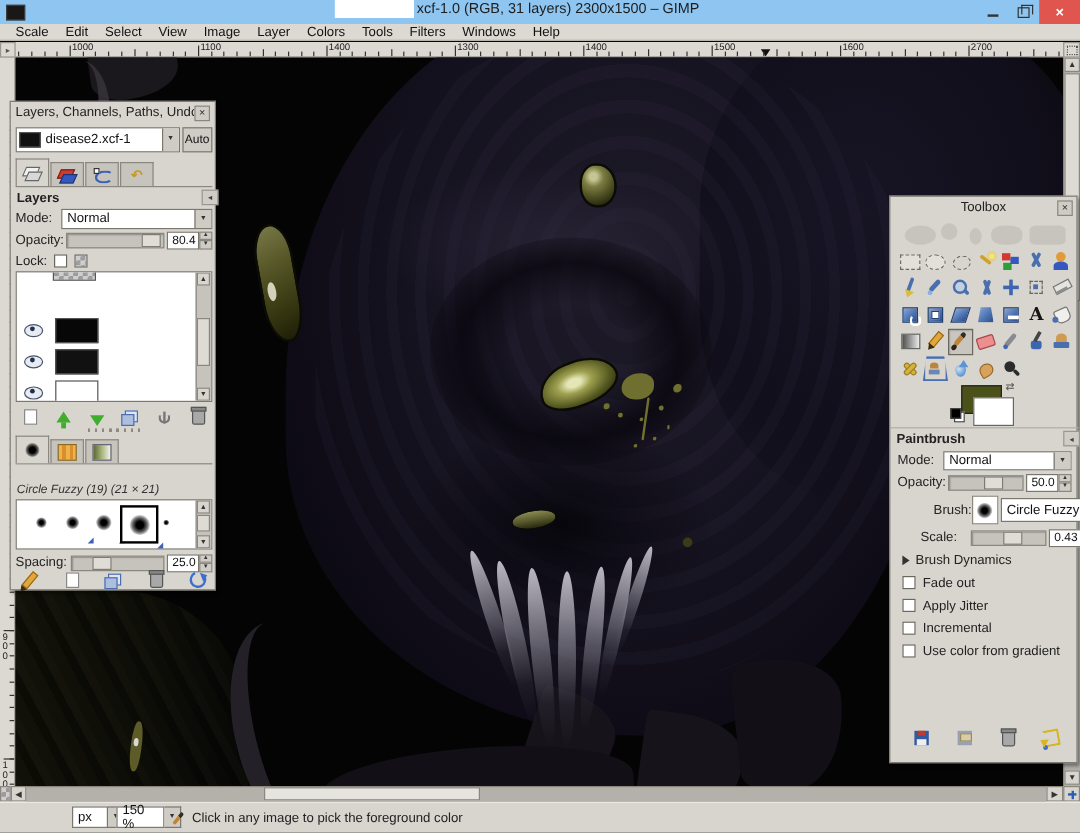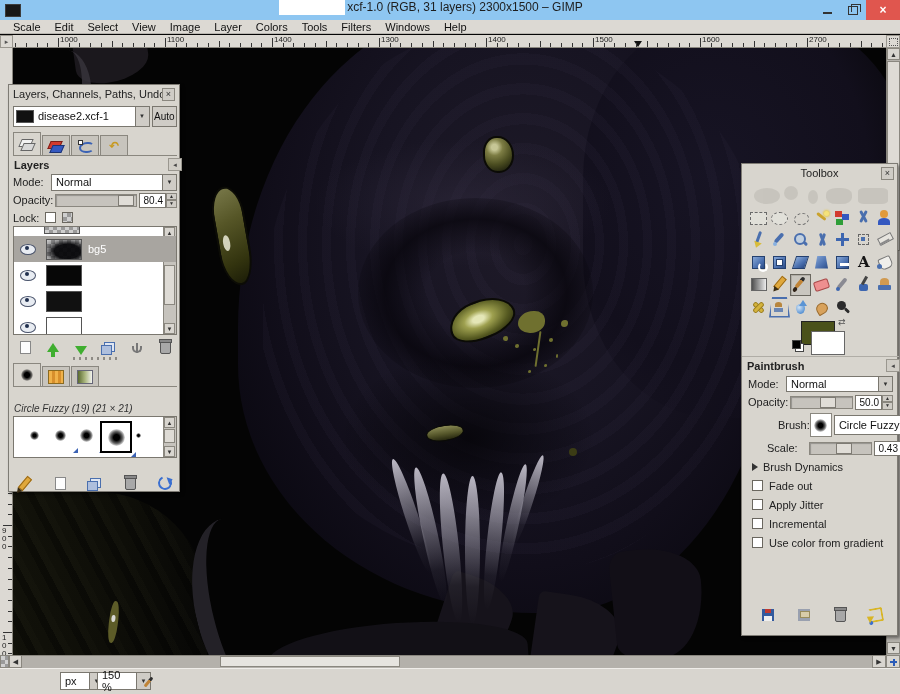--- a/index.html
+++ b/index.html
@@ -528,20 +528,21 @@
 <div class="statusbar">
   <div class="unit-combo">
     <div class="combo-box" style="width:20px;">px</div>
     <div class="combo-arrow">▼</div>
   </div>
   <div class="zoom-combo">
     <div class="combo-box" style="width:30px;justify-content:flex-end;">150 %</div>
     <div class="combo-arrow">▼</div>
   </div>
   <div class="status-icon"></div>
+  <div class="status-msg">Click in any image to pick the foreground color</div>
 </div>
 
 <div class="dock" style="left:8px;top:84px;width:172px;height:408px;">
   <div class="dock-title">
     <span class="t">Layers, Channels, Paths, Undo …</span>
     <span class="mini-x">×</span>
   </div>
   <div class="row" style="left:4px;top:20px;width:164px;height:22px;">
     <div class="combo" style="width:140px;height:21px;">
       <div class="thumb dark" style="width:18px;height:13px;margin-left:2px;"></div>
@@ -599,27 +600,20 @@
     <div class="vsb">
       <div class="a" style="top:0;">▲</div>
       <div class="th" style="top:38px;height:40px;"></div>
       <div class="a" style="bottom:0;">▼</div>
     </div>
   <div class="layer-row" style="top: -17px;">
         <div class="eye-space"></div>
         <div class="thumb checker"></div>
         <div class="layer-name"></div>
       </div>
-      <div class="layer-row sel" style="top: 9px;">
-        <div class="eye"></div>
-        <div class="thumb checker">
-          <div class="paint"></div>
-        </div>
-        <div class="layer-name">bg5</div>
-      </div>
       <div class="layer-row" style="top: 35px;">
         <div class="eye"></div>
         <div class="thumb black"></div>
         <div class="layer-name"></div>
       </div>
       <div class="layer-row" style="top: 61px;">
         <div class="eye"></div>
         <div class="thumb dark"></div>
         <div class="layer-name"></div>
       </div>
@@ -683,20 +677,33 @@
         <div class="bcorner"></div>
       </div>
       <div class="brush-item sel" style="left: 86px; top: 4px; width: 28px; height: 28px;">
         <div class="bdot" style="height: 17px; width: 17px;"></div>
         <div class="bcorner"></div>
       </div>
       <div class="brush-item" style="left: 112px; top: 6px; width: 24px; height: 24px;">
         <div class="bdot" style="height: 5px; width: 5px;"></div>
       </div>
     </div>
+  <div class="row" style="left:4px;top:376px;width:164px;height:16px;">
+    <span class="lbl" style="width:46px;">Spacing:</span>
+    <div class="slider" style="flex:1;">
+      <div class="handle" style="left:22%;"></div>
+    </div>
+    <div class="spin" style="width:38px;margin-left:2px;">
+      <span class="v">25.0</span>
+      <span class="btns">
+          <div>▲</div>
+          <div>▼</div>
+        </span>
+    </div>
+  </div>
   <div class="row" style="left:4px;top:386px;width:164px;height:20px;justify-content:space-between;top:388px;" id="brush-buttons">
       <div class="dlgbtn">
         <div class="g-pencil"></div>
       </div>
       <div class="dlgbtn">
         <div class="g-paper"></div>
       </div>
       <div class="dlgbtn">
         <div class="g-dup"></div>
       </div>

